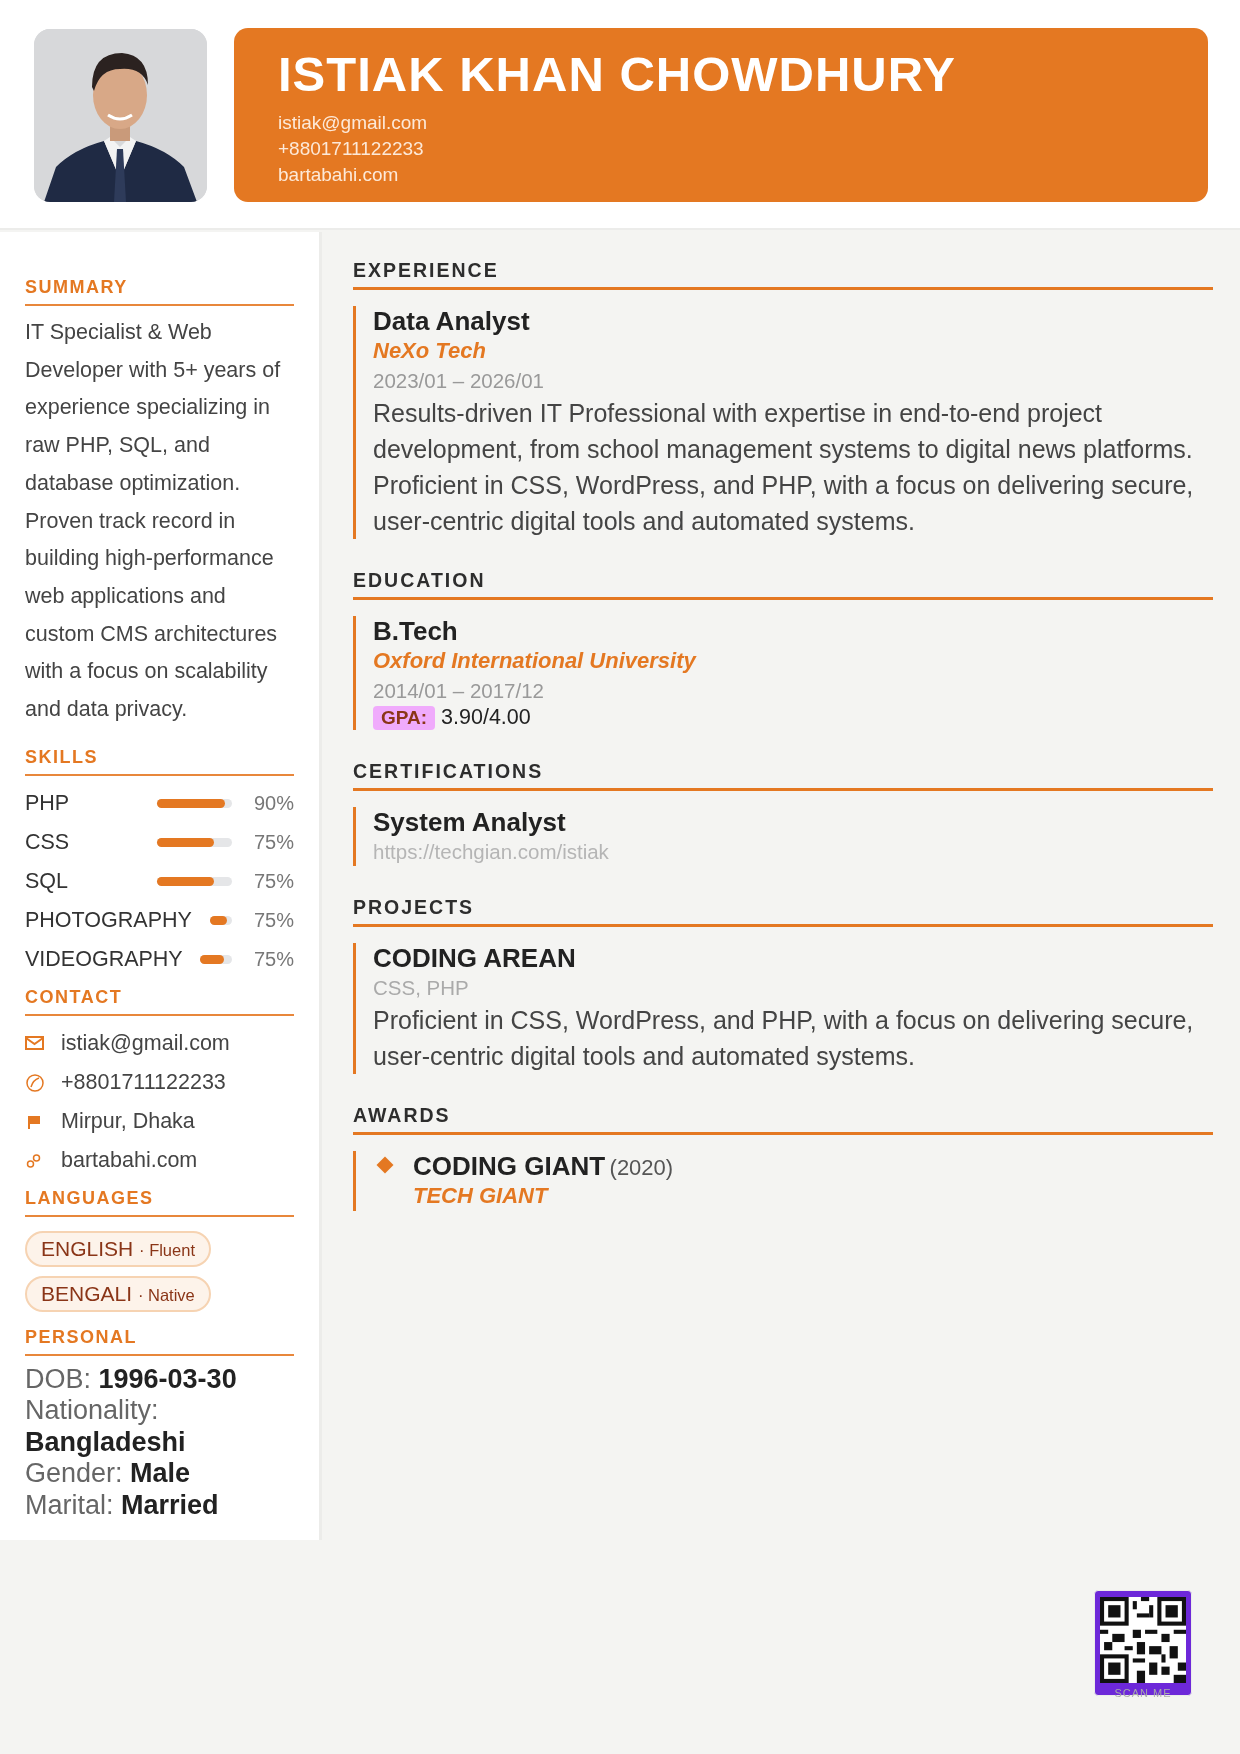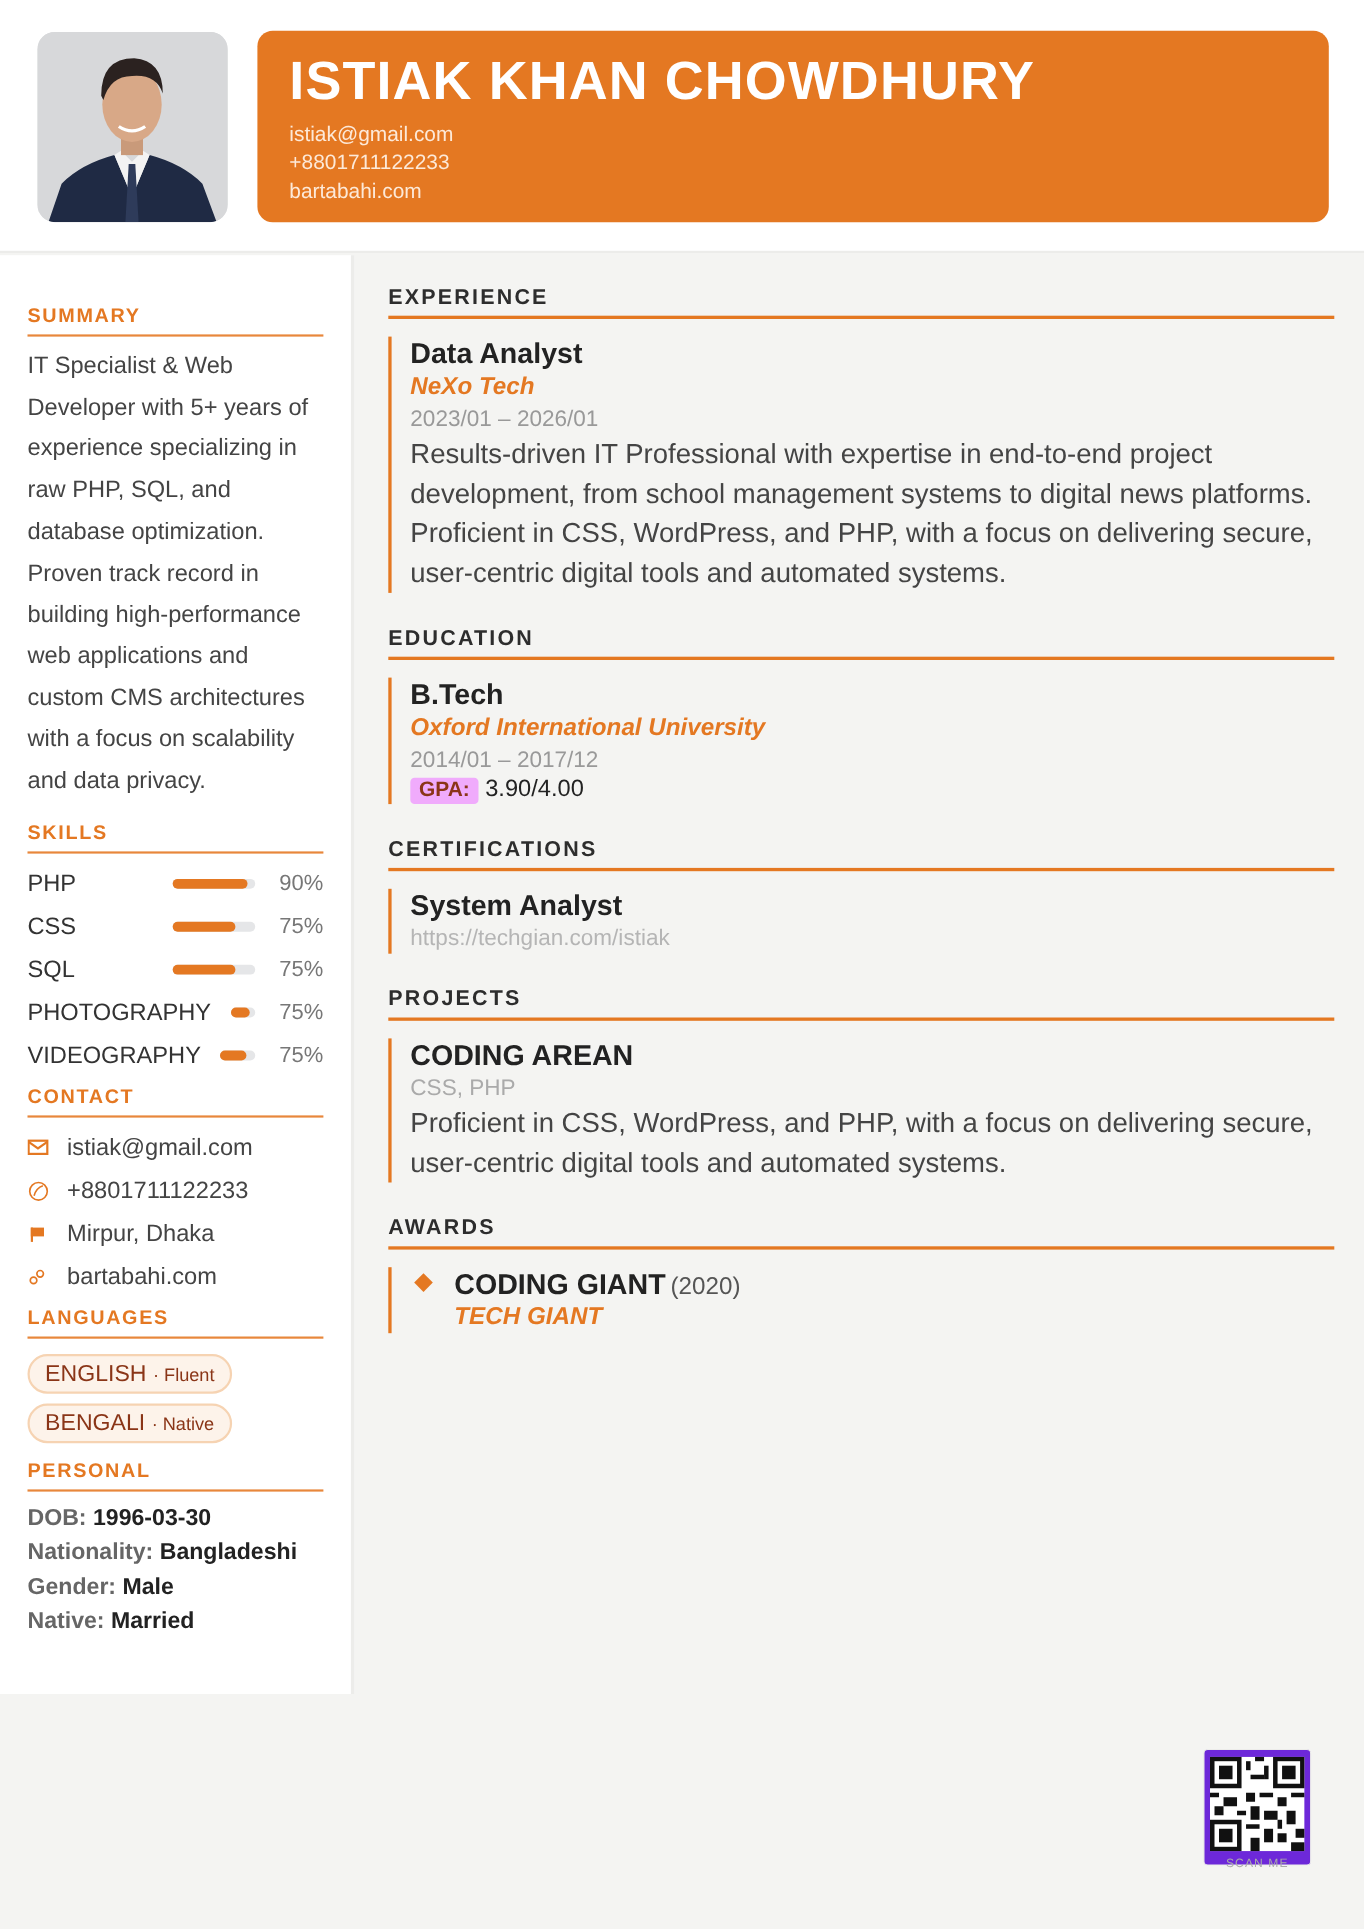--- a/index.html
+++ b/index.html
@@ -1,36 +1,36 @@
 <!DOCTYPE html>
 <html><head>
 <meta charset="utf-8">
 <style>
   * { box-sizing: border-box; margin: 0; padding: 0; }
   html, body { width: 1240px; height: 1754px; background: #f4f4f2; font-family: "Liberation Sans", sans-serif; color: #222; overflow: hidden; }
   .header { position: absolute; left: 0; top: 0; width: 1240px; height: 230px; background: #ffffff; border-bottom: 2px solid #ececea; }
   .photo { position: absolute; left: 34px; top: 29px; width: 173px; height: 173px; border-radius: 16px; overflow: hidden; background: #d9dadc; }
-  .banner { position: absolute; left: 234px; top: 28px; width: 974px; height: 174px; background: #e47822; border-radius: 14px; color: #fff; padding: 18px 0 0 29px; }
+  .banner { position: absolute; left: 234px; top: 28px; width: 974px; height: 174px; background: #e47822; border-radius: 14px; color: #fff; padding: 18px 0 0 44px; }
   .banner .name { font-size: 49px; font-weight: bold; letter-spacing: 1px; line-height: 56px; }
   .banner .line { font-size: 19px; line-height: 26px; color: #fde9d8; }
   .banner .lines { margin-top: 8px; }
 
   .sidebar { position: absolute; left: 0; top: 232px; width: 322px; height: 1308px; background: #fff; border-right: 3px solid #ececea; padding: 45px 25px 0 25px; }
   .side-h { color: #e47822; font-weight: bold; font-size: 18px; letter-spacing: 1.5px; border-bottom: 2px solid #e8873b; padding-bottom: 6px; margin-bottom: 8px; }
   .summary { font-size: 21.5px; line-height: 37.7px; color: #444; margin-bottom: 18px; }
   .skill { display: flex; align-items: center; height: 39px; font-size: 21.5px; color: #333; }
   .skill .sname { flex: 0 0 auto; }
   .skill .bar { margin-left: auto; height: 9px; background: #e5e6e8; border-radius: 5px; position: relative; }
   .skill .fill { position: absolute; left: 0; top: 0; height: 9px; background: #e47822; border-radius: 5px; }
   .skill .pct { width: 62px; text-align: right; font-weight: normal; color: #777; font-size: 20px; }
   .contact { display: flex; align-items: center; height: 39px; font-size: 21.5px; color: #444; }
   .contact .ic { width: 36px; display: flex; align-items: center; }
   .lang { display: inline-block; border: 2px solid #f6d3b2; background: #fdf3ea; border-radius: 20px; padding: 4px 14px; margin-bottom: 9px; color: #8a3517; font-size: 21px; }
   .lang small { font-size: 16.5px; }
-  .personal { font-size: 21px; line-height: 31.5px; color: #666; font-weight: bold; }
+  .personal { font-size: 27px; line-height: 31.5px; color: #666; }
   .personal b { color: #222; }
 
   .main { position: absolute; left: 353px; top: 232px; width: 860px; }
   .sec-h { font-weight: bold; font-size: 19.5px; letter-spacing: 2px; color: #2d2d2d; border-bottom: 3px solid #e47822; padding-bottom: 5px; margin-bottom: 16px; }
   .entry { border-left: 3px solid #e47822; padding-left: 17px; margin-bottom: 30px; }
   .entry .title { font-weight: bold; font-size: 26px; color: #222; line-height: 30px; }
   .entry .org { font-style: italic; font-weight: bold; color: #e47822; font-size: 22px; line-height: 30px; }
   .entry .meta { color: #999; font-size: 20.5px; line-height: 29px; }
   .entry .desc { color: #444; font-size: 25px; line-height: 36px; }
   .gpa-label { display: inline-block; background: #f0abfc; color: #8a3517; font-weight: bold; font-size: 19px; padding: 1px 8px; border-radius: 4px; margin-right: 6px; }
@@ -153,21 +153,21 @@
   <div>
     <div><span class="lang"><span>ENGLISH</span> <small>· Fluent</small></span></div>
     <div><span class="lang"><span>BENGALI</span> <small>· Native</small></span></div>
   </div>
 
   <div class="side-h" style="margin-top:6px">PERSONAL</div>
   <div class="personal">
     <div><span>DOB:</span> <b>1996-03-30</b></div>
     <div><span>Nationality:</span> <b>Bangladeshi</b></div>
     <div><span>Gender:</span> <b>Male</b></div>
-    <div><span>Native:</span> <b>Married</b></div>
+    <div><span>Marital:</span> <b>Married</b></div>
   </div>
 </div>
 
 <div class="main">
   <div style="height:27px"></div>
   <div class="sec-h">EXPERIENCE</div>
   <div class="entry">
     <div class="title">Data Analyst</div>
     <div class="org">NeXo Tech</div>
     <div class="meta">2023/01 – 2026/01</div>

